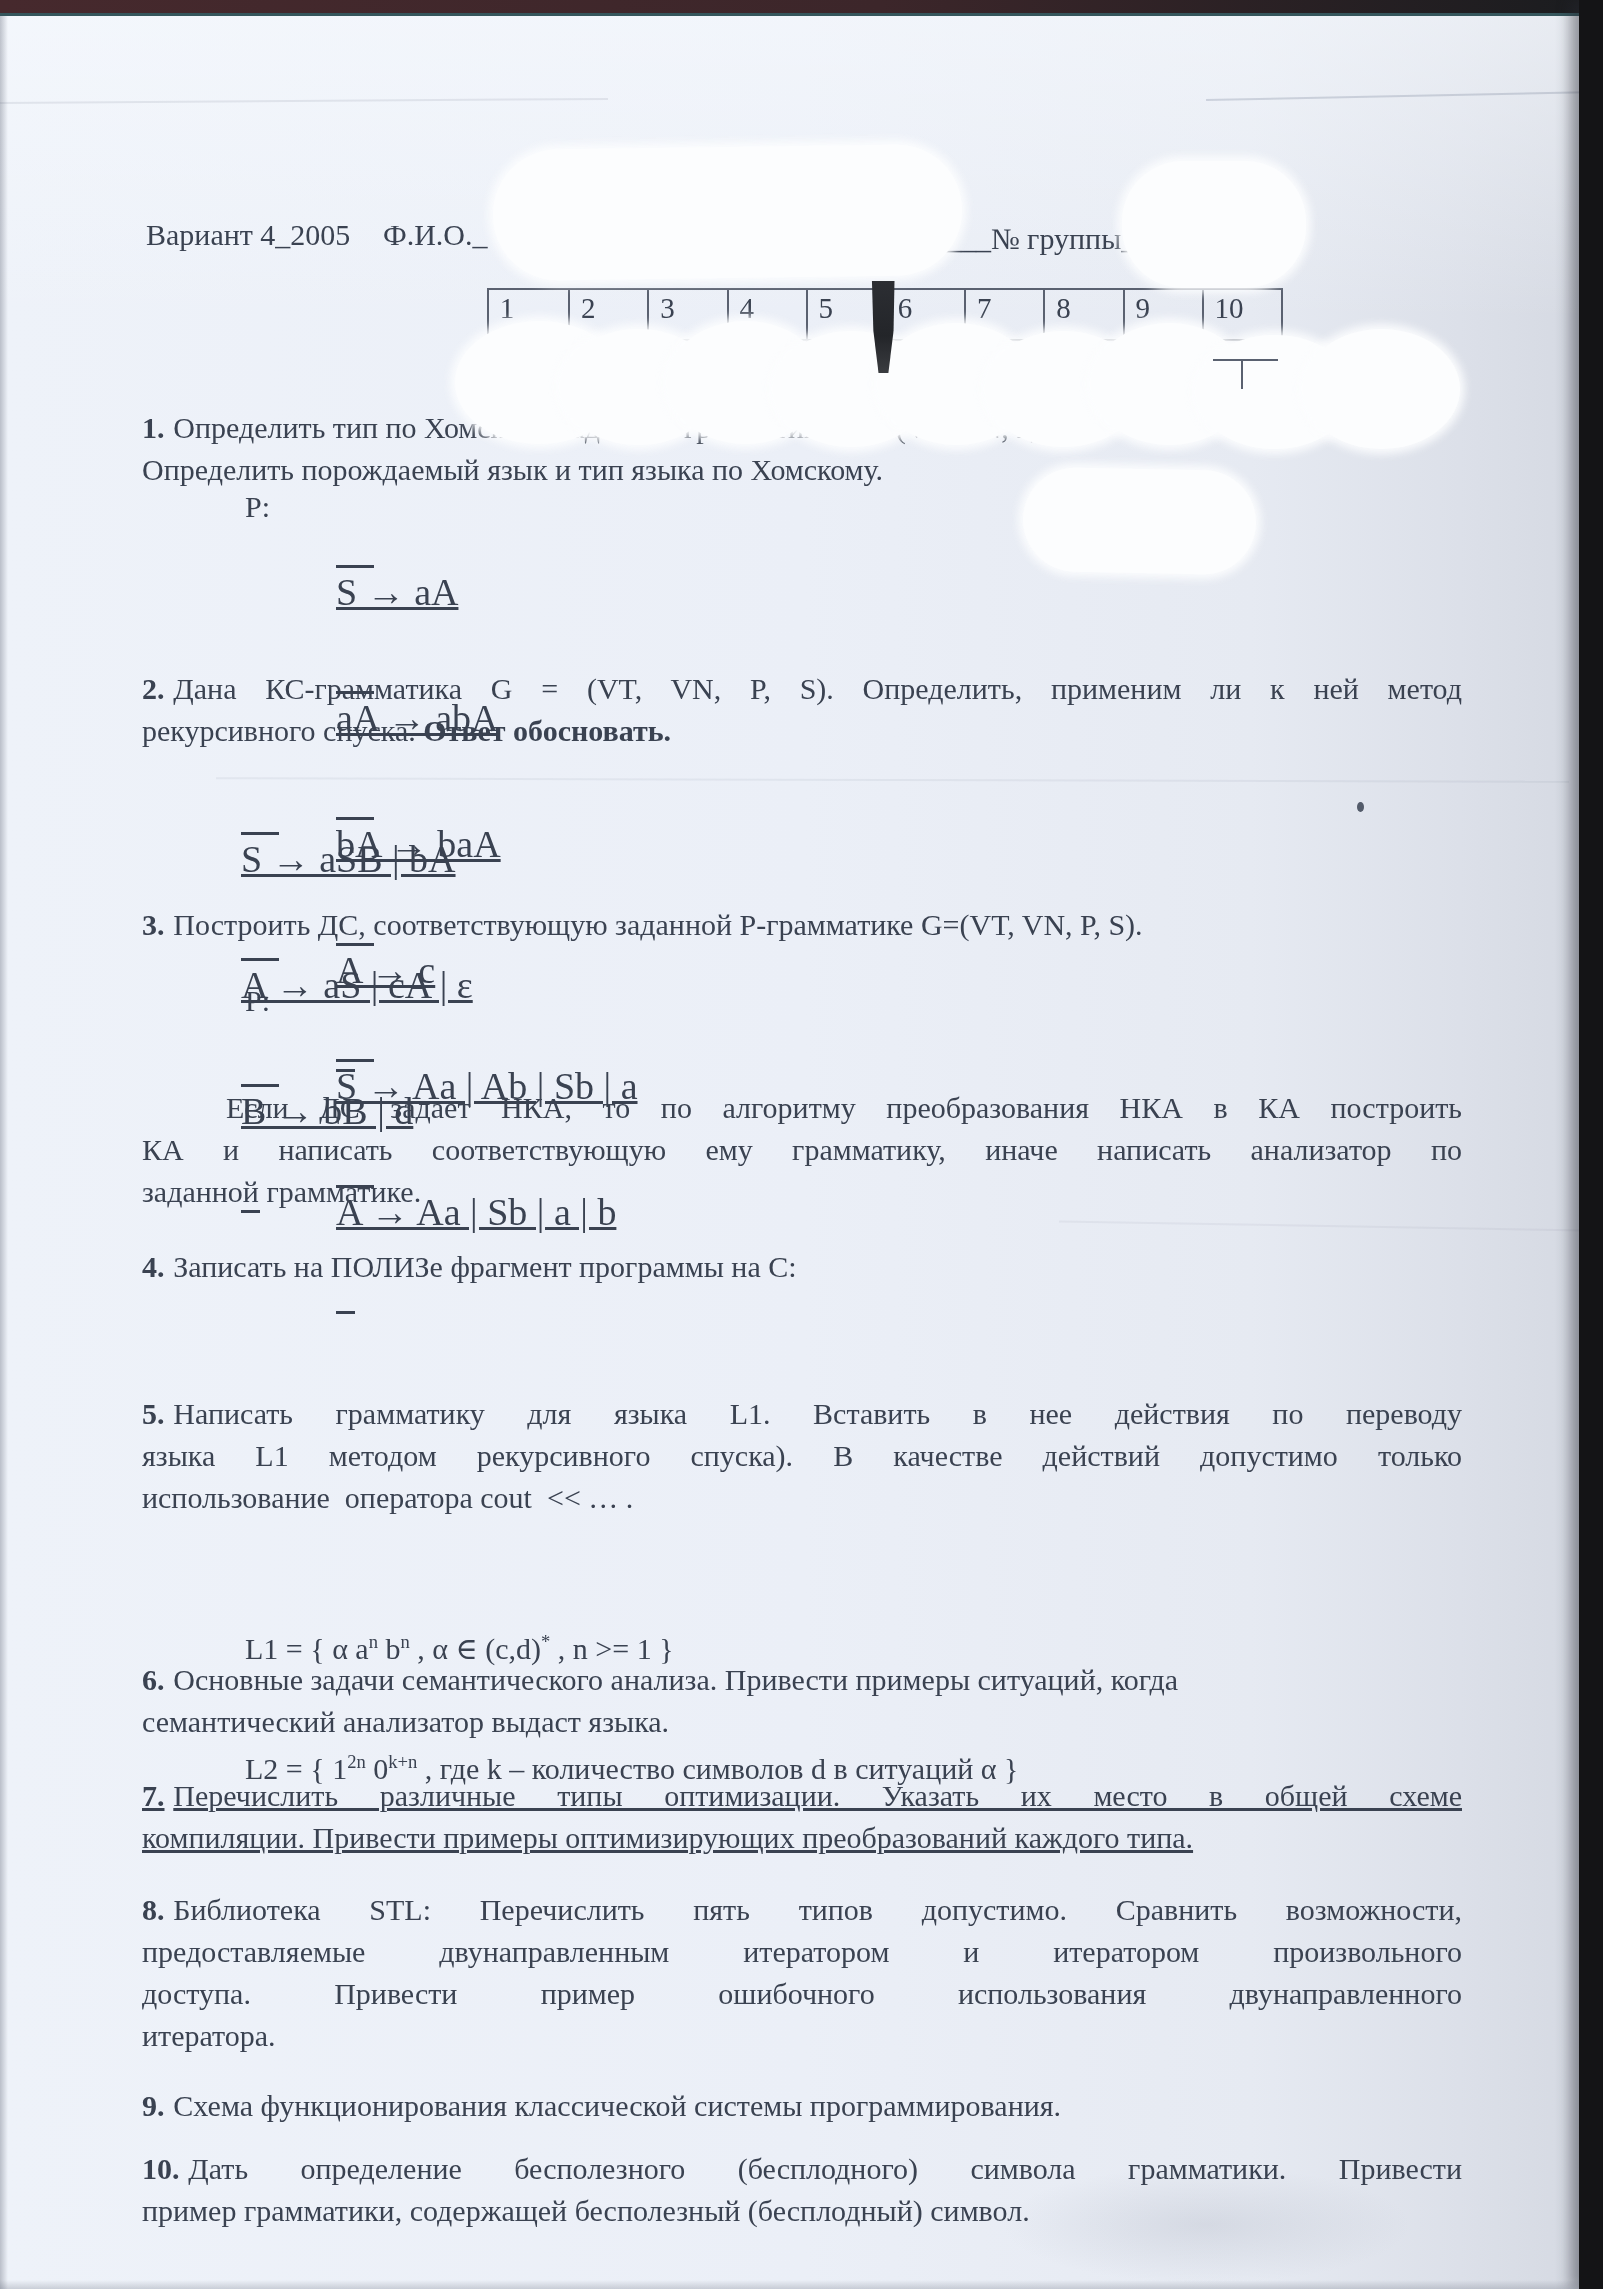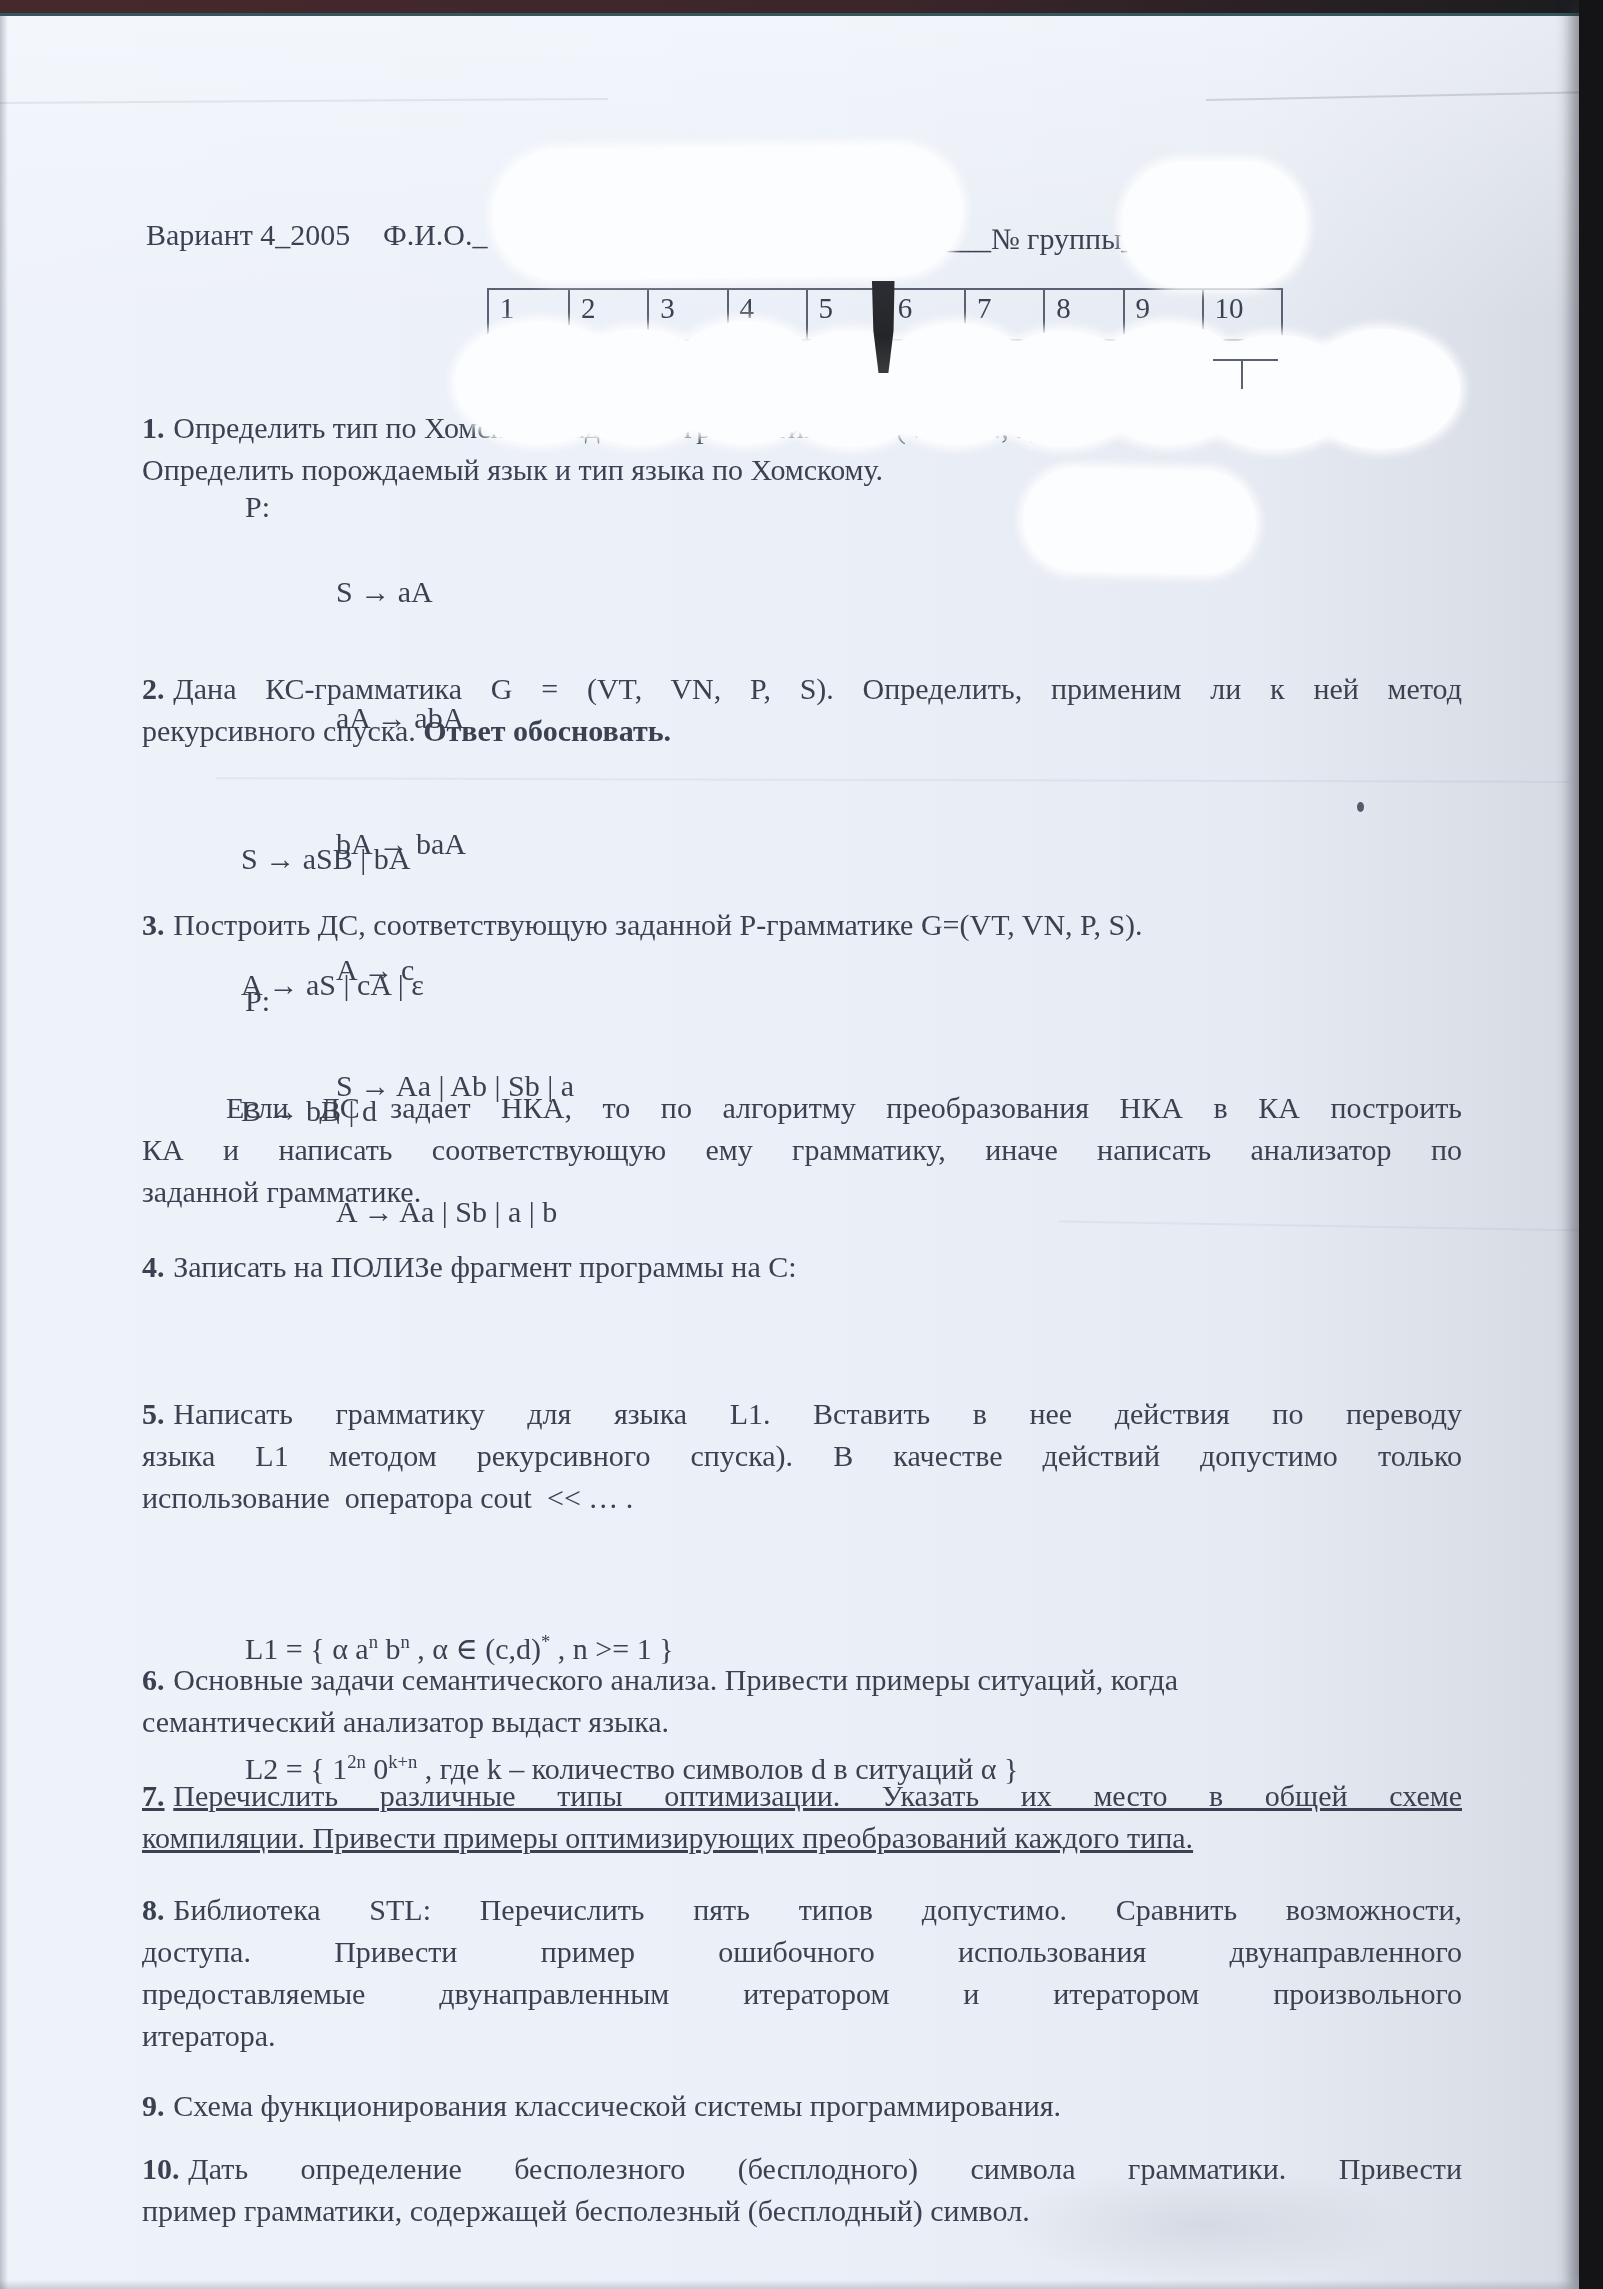--- a/index.html
+++ b/index.html
@@ -10,21 +10,21 @@
       linear-gradient(90deg,#eef2f9 0%,#ebeff7 50%,#e6eaf2 78%,#dce0e9 91%,#d4d8e1 100%);
     font-family:"Liberation Serif","DejaVu Serif",serif;
     color:#3a4251;
   }
   .t{position:absolute;font-size:30px;white-space:pre;z-index:3;}
   .q{position:absolute;left:142px;width:1320px;font-size:30px;line-height:42px;z-index:3;}
   .line{white-space:pre-wrap;}
   .j{text-align:justify;text-align-last:justify;}
   .qnum{font-weight:bold;margin-right:8.8px;}
   .plabel{position:absolute;font-size:30px;z-index:3;}
-  .prods{position:absolute;font-size:30px;line-height:42px;z-index:3;white-space:pre;}
+  .prods{position:absolute;font-size:38px;line-height:42px;z-index:3;white-space:pre;text-decoration:underline;}
   .formulas{position:absolute;font-size:30px;line-height:40px;z-index:3;white-space:pre;}
   sup{font-size:18.6px;line-height:0;vertical-align:10.8px;}
   .indent1{text-indent:84px;}
 
   
   .score{
     position:absolute;left:487px;top:288px;width:796px;height:102px;
     display:grid;grid-template-columns:repeat(10,1fr);grid-template-rows:49px 53px;
     border:2px solid #5a6170;z-index:2;box-sizing:border-box;
   }
@@ -170,22 +170,22 @@
     <div class="line">семантический анализатор выдаст языка.</div>
   </div>
 
   <div class="q" style="top:1775px;text-decoration:underline;">
     <div class="line j"><b class="qnum">7.</b><span>Перечислить различные типы оптимизации. Указать их место в общей схеме</span></div>
     <div class="line">компиляции. Привести примеры оптимизирующих преобразований каждого типа.</div>
   </div>
 
   <div class="q" style="top:1889px;">
     <div class="line j"><b class="qnum">8.</b><span>Библиотека STL: Перечислить пять типов допустимо. Сравнить возможности,</span></div>
+    <div class="line j">предоставляемые двунаправленным итератором и итератором произвольного</div>
     <div class="line j">доступа. Привести пример ошибочного использования двунаправленного</div>
-    <div class="line j">предоставляемые двунаправленным итератором и итератором произвольного</div>
     <div class="line">итератора.</div>
   </div>
 
   <div class="q" style="top:2085px;">
     <div class="line"><b class="qnum">9.</b><span>Схема функционирования классической системы программирования.</span></div>
   </div>
 
   <div class="q" style="top:2148px;">
     <div class="line j"><b class="qnum">10.</b><span>Дать определение бесполезного (бесплодного) символа грамматики. Привести</span></div>
     <div class="line">пример грамматики, содержащей бесполезный (бесплодный) символ.</div>

